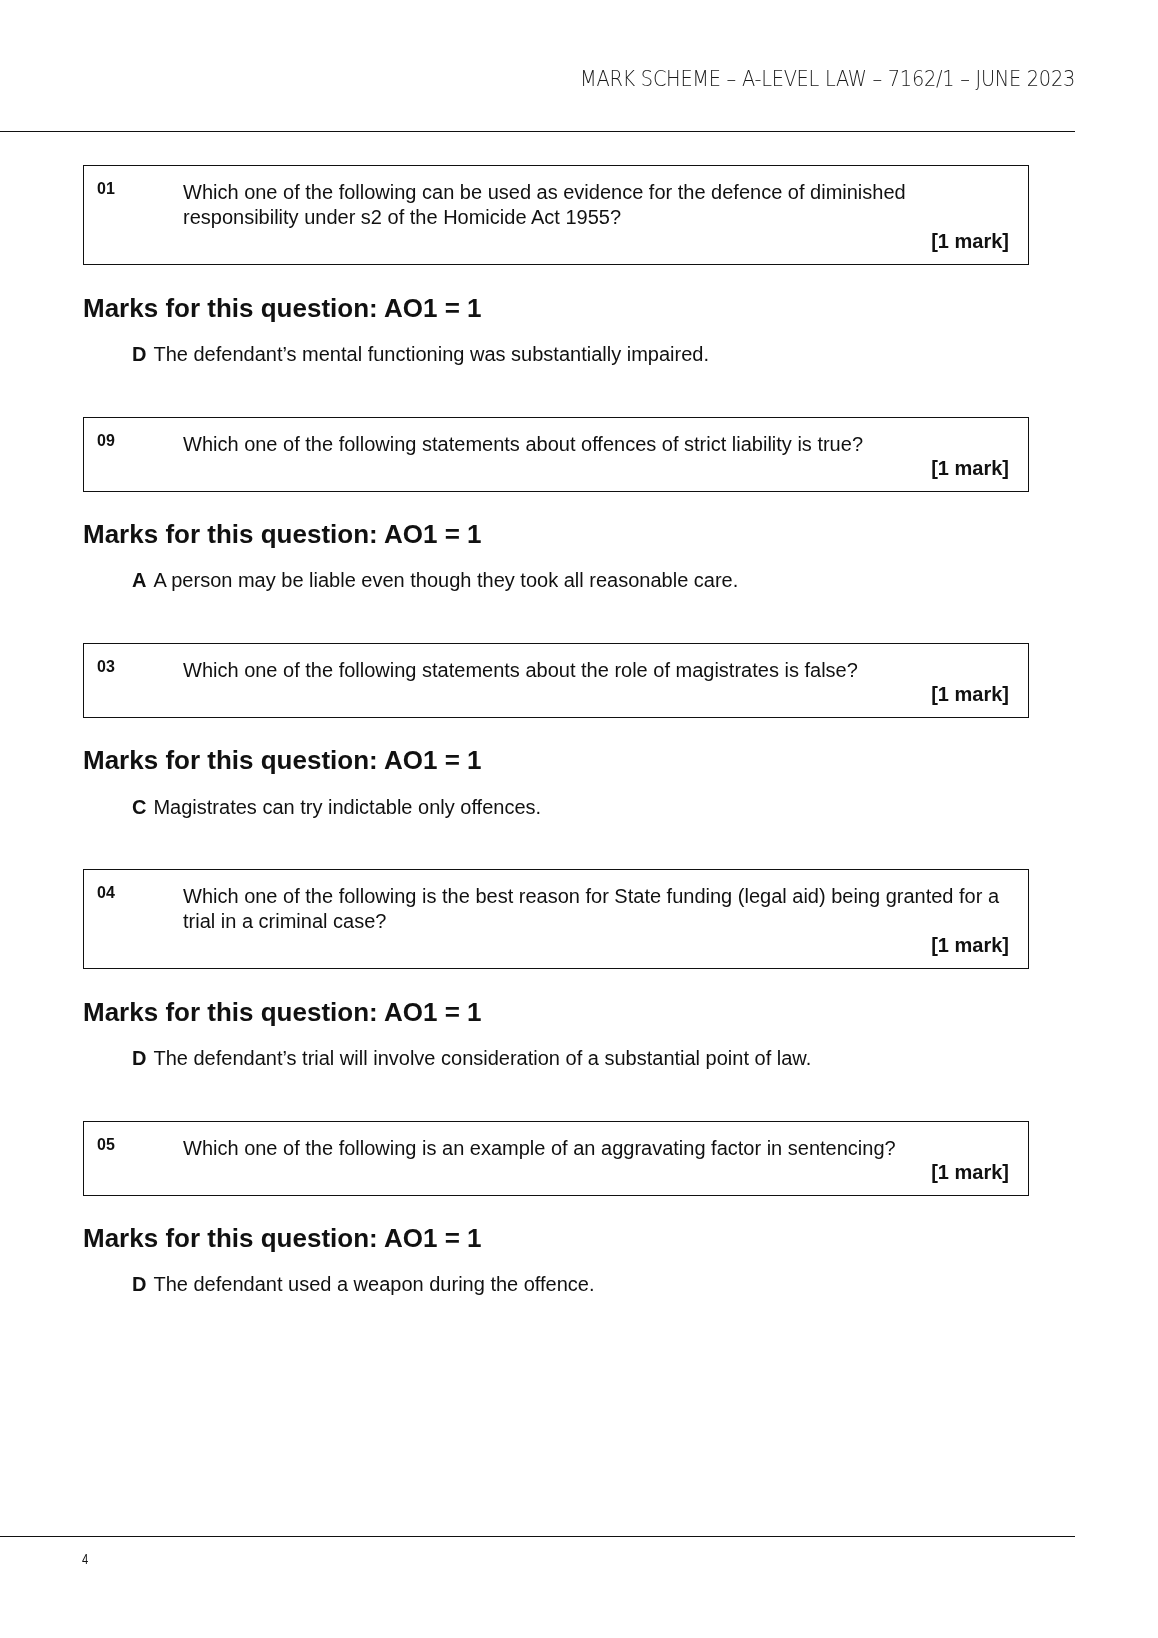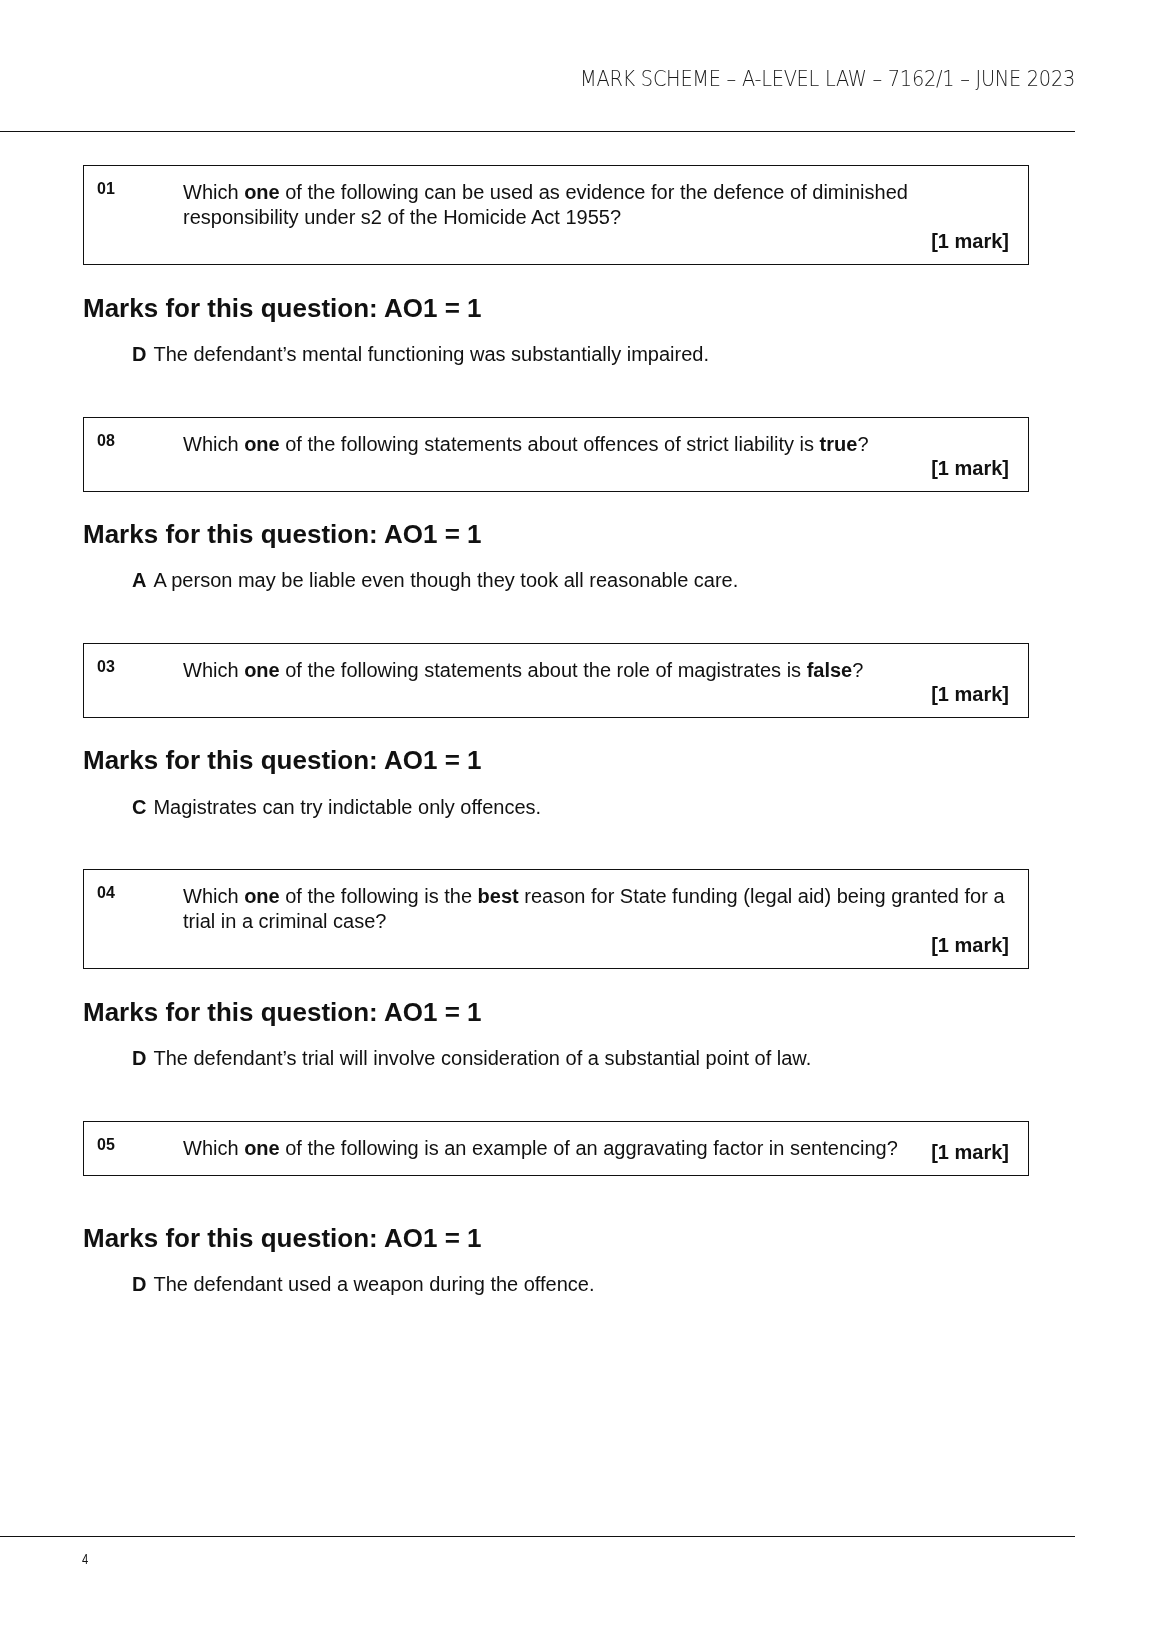--- a/index.html
+++ b/index.html
@@ -5,21 +5,21 @@
   html, body { margin:0; padding:0; background:#ffffff; }
   body { width:1158px; height:1638px; position:relative; overflow:hidden; color:#111; font-family:"Liberation Sans", sans-serif; }
   .header-title { position:absolute; right:83px; top:66px; font-family:"DejaVu Sans", sans-serif; font-size:21.5px; letter-spacing:-0.3px; color:#1a1a1a; font-weight:300; transform:scaleX(0.9); transform-origin:right center; }
   .rule { position:absolute; left:0; width:1075px; height:0; border-top:1.5px solid #111; }
   .rule.top { top:131px; }
   .rule.bottom { top:1536px; }
   .page-number { position:absolute; left:82px; top:1551px; font-size:14px; transform:scaleX(0.8); transform-origin:left center; }
   .qbox { position:absolute; left:83px; width:946px; border:1.4px solid #111; box-sizing:border-box; }
   .qnum { position:absolute; left:13px; top:14px; font-weight:bold; font-size:16px; }
   .qtext { position:absolute; left:99px; right:18px; top:14px; font-size:20px; line-height:25px; }
-  .qtext b { font-weight:bold; }
+  .qtext b { font-weight:normal; }
   .qmark { position:absolute; right:19px; bottom:11px; font-weight:bold; font-size:20px; }
   .marks-line { position:absolute; left:83px; font-weight:bold; font-size:26px; }
   .answer { position:absolute; left:84px; font-size:20px;margin-left:48px; }
   .answer .letter { font-weight:bold; margin-right:7px; }
 </style>
 </head>
 <body>
 
 <div class="header-title">MARK SCHEME – A-LEVEL LAW – 7162/1 – JUNE 2023</div>
 <div class="rule top"></div>
@@ -28,21 +28,21 @@
   <span class="qnum">01</span>
   <div class="qtext"><span>Which </span><b>one</b><span> of the following can be used as evidence for the defence of diminished responsibility under s2 of the Homicide Act 1955?</span></div>
   <span class="qmark">[1 mark]</span>
 </div>
 <div class="marks-line" style="top:293px;">Marks for this question: AO1 = 1</div>
 <div class="answer" style="top:343px;">
   <span class="letter">D</span><span>The defendant’s mental functioning was substantially impaired.</span>
 </div>
 
 <div class="qbox" style="top:417px;height:75px;">
-  <span class="qnum">08</span>
+  <span class="qnum">09</span>
   <div class="qtext"><span>Which </span><b>one</b><span> of the following statements about offences of strict liability is </span><b>true</b><span>?</span></div>
   <span class="qmark">[1 mark]</span>
 </div>
 <div class="marks-line" style="top:519px;">Marks for this question: AO1 = 1</div>
 <div class="answer" style="top:569px;">
   <span class="letter">A</span><span>A person may be liable even though they took all reasonable care.</span>
 </div>
 
 <div class="qbox" style="top:643px;height:75px;">
   <span class="qnum">03</span>
@@ -57,21 +57,21 @@
 <div class="qbox" style="top:869px;height:100px;">
   <span class="qnum">04</span>
   <div class="qtext"><span>Which </span><b>one</b><span> of the following is the </span><b>best</b><span> reason for State funding (legal aid) being granted for a trial in a criminal case?</span></div>
   <span class="qmark">[1 mark]</span>
 </div>
 <div class="marks-line" style="top:997px;">Marks for this question: AO1 = 1</div>
 <div class="answer" style="top:1047px;">
   <span class="letter">D</span><span>The defendant’s trial will involve consideration of a substantial point of law.</span>
 </div>
 
-<div class="qbox" style="top:1121px;height:55px;">
+<div class="qbox" style="top:1121px;height:75px;">
   <span class="qnum">05</span>
   <div class="qtext"><span>Which </span><b>one</b><span> of the following is an example of an aggravating factor in sentencing?</span></div>
   <span class="qmark">[1 mark]</span>
 </div>
 <div class="marks-line" style="top:1223px;">Marks for this question: AO1 = 1</div>
 <div class="answer" style="top:1273px;">
   <span class="letter">D</span><span>The defendant used a weapon during the offence.</span>
 </div>
 
 <div class="rule bottom"></div>

